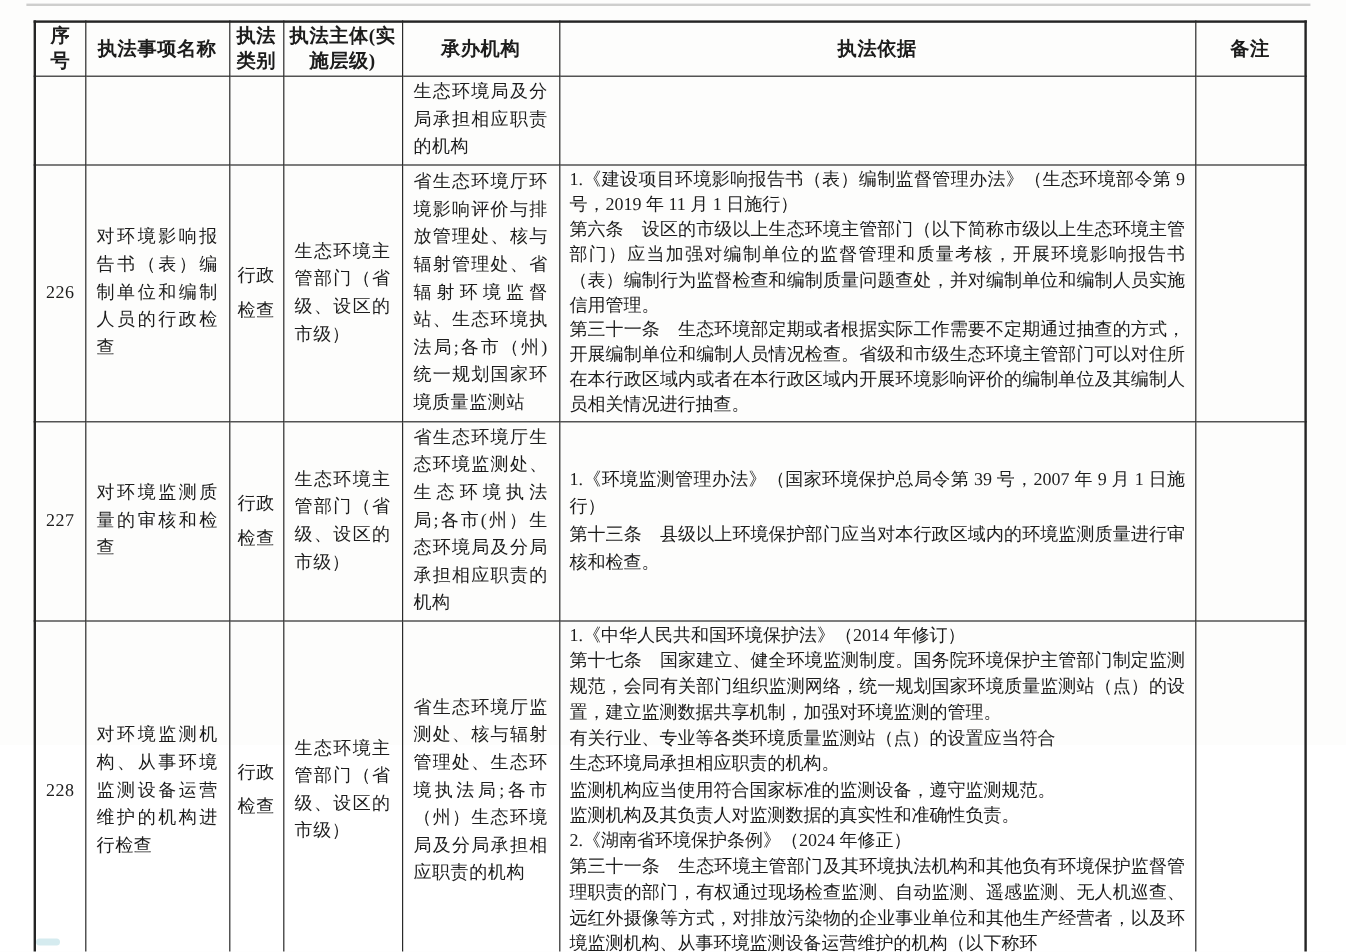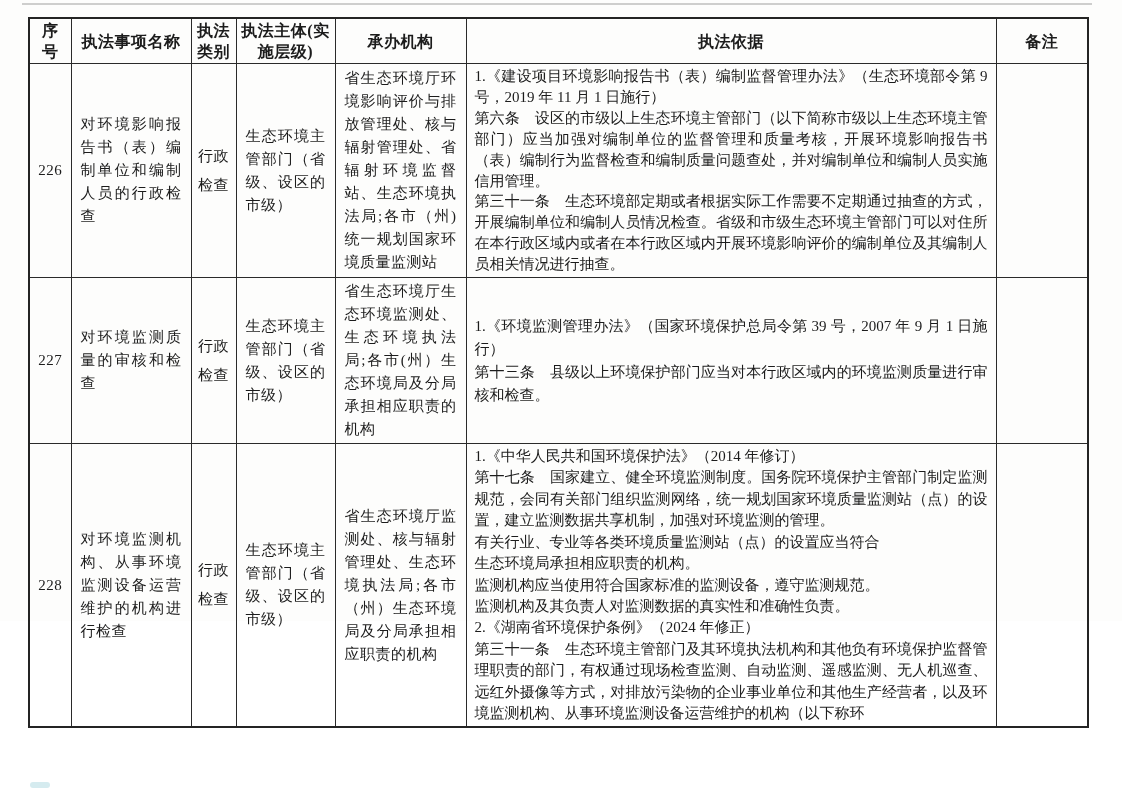--- a/index.html
+++ b/index.html
@@ -63,20 +63,29 @@
         <th>序号</th>
         <th>执法事项名称</th>
         <th>执法类别</th>
         <th>执法主体(实施层级)</th>
         <th>承办机构</th>
         <th>执法依据</th>
         <th>备注</th>
       </tr>
     </thead>
     <tbody>
+      <tr class="h-cont">
+        <td class="c-idx"></td>
+        <td class="c-name"></td>
+        <td class="c-cat"></td>
+        <td class="c-subj"></td>
+        <td class="c-org">生态环境局及分局承担相应职责的机构</td>
+        <td class="c-basis"></td>
+        <td class="c-remark"></td>
+      </tr>
 
       <tr class="h-r226">
         <td class="c-idx">226</td>
         <td class="c-name">对环境影响报告书（表）编制单位和编制人员的行政检查</td>
         <td class="c-cat">行政检查</td>
         <td class="c-subj">生态环境主管部门（省级、设区的市级）</td>
         <td class="c-org">省生态环境厅环境影响评价与排放管理处、核与辐射管理处、省辐射环境监督站、生态环境执法局;各市（州)统一规划国家环境质量监测站</td>
         <td class="c-basis lh21">
           <div class="bp">1.《建设项目环境影响报告书（表）编制监督管理办法》（生态环境部令第 9 号，2019 年 11 月 1 日施行）</div>
           <div class="bp">第六条　设区的市级以上生态环境主管部门（以下简称市级以上生态环境主管部门）应当加强对编制单位的监督管理和质量考核，开展环境影响报告书（表）编制行为监督检查和编制质量问题查处，并对编制单位和编制人员实施信用管理。</div>

